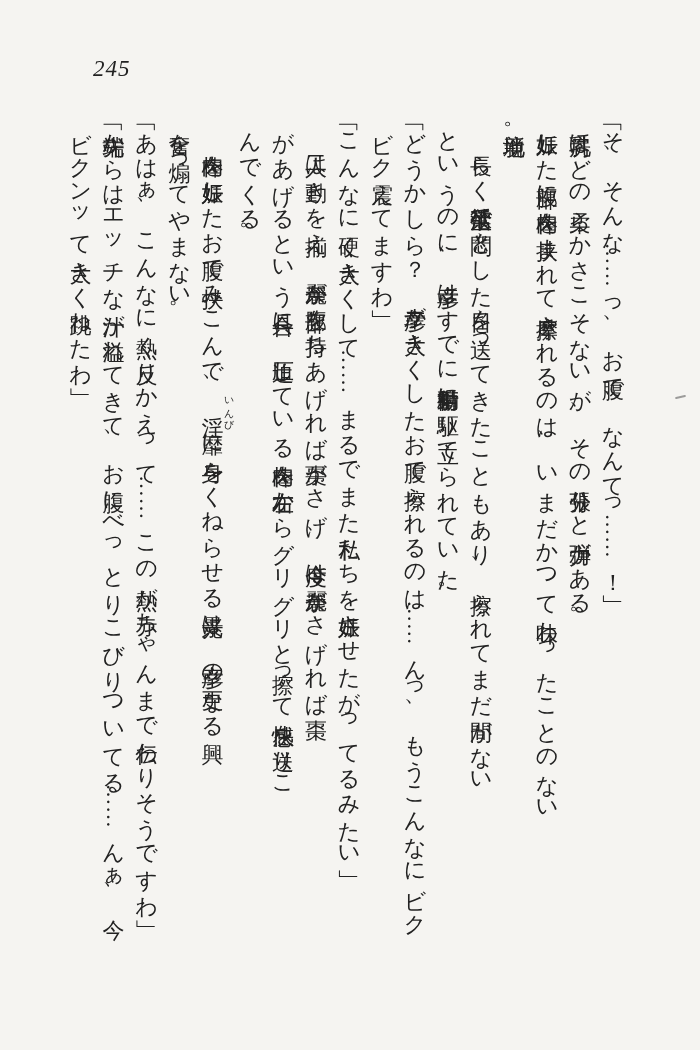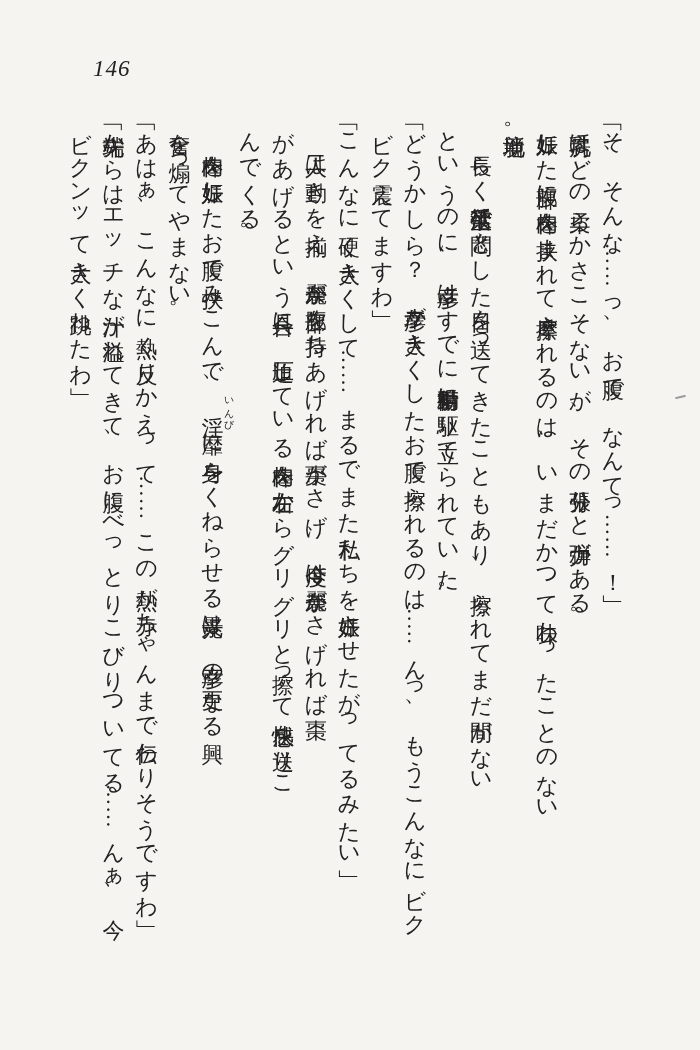--- a/index.html
+++ b/index.html
@@ -64,21 +64,21 @@
     background: #6b6b6b;
     opacity: 0.65;
     border-radius: 2px;
     transform: rotate(-14deg);
   }
 </style>
 </head>
 <body style="--paper: #f5f4f1; --ink: #222222;">
 
 <div class="page">
-  <div class="page-number">146</div>
+  <div class="page-number">245</div>
 
   <div class="text-block">
       <p class="line">「そ、そんな……っ、お腹で、なんてっ……！」</p>
       <p class="line">乳房ほどの柔らかさこそないが、その分張りと弾力がある。</p>
       <p class="line">妊娠した腹部に肉棒を挟まれて摩擦されるのは、いまだかつて味わったことのない</p>
       <p class="line">新境地。</p>
       <p class="line indent">長らく禁欲生活で悶々とした日々を送ってきたこともあり、擦られてまだ間がない</p>
       <p class="line">というのに、幸彦はすでに射精衝動に駆り立てられていた。</p>
       <p class="line">「どうかしら？　幸彦が大きくしたお腹で擦られるのは……んっ、もうこんなにビク</p>
       <p class="line">ビク震えてますわ」</p>

